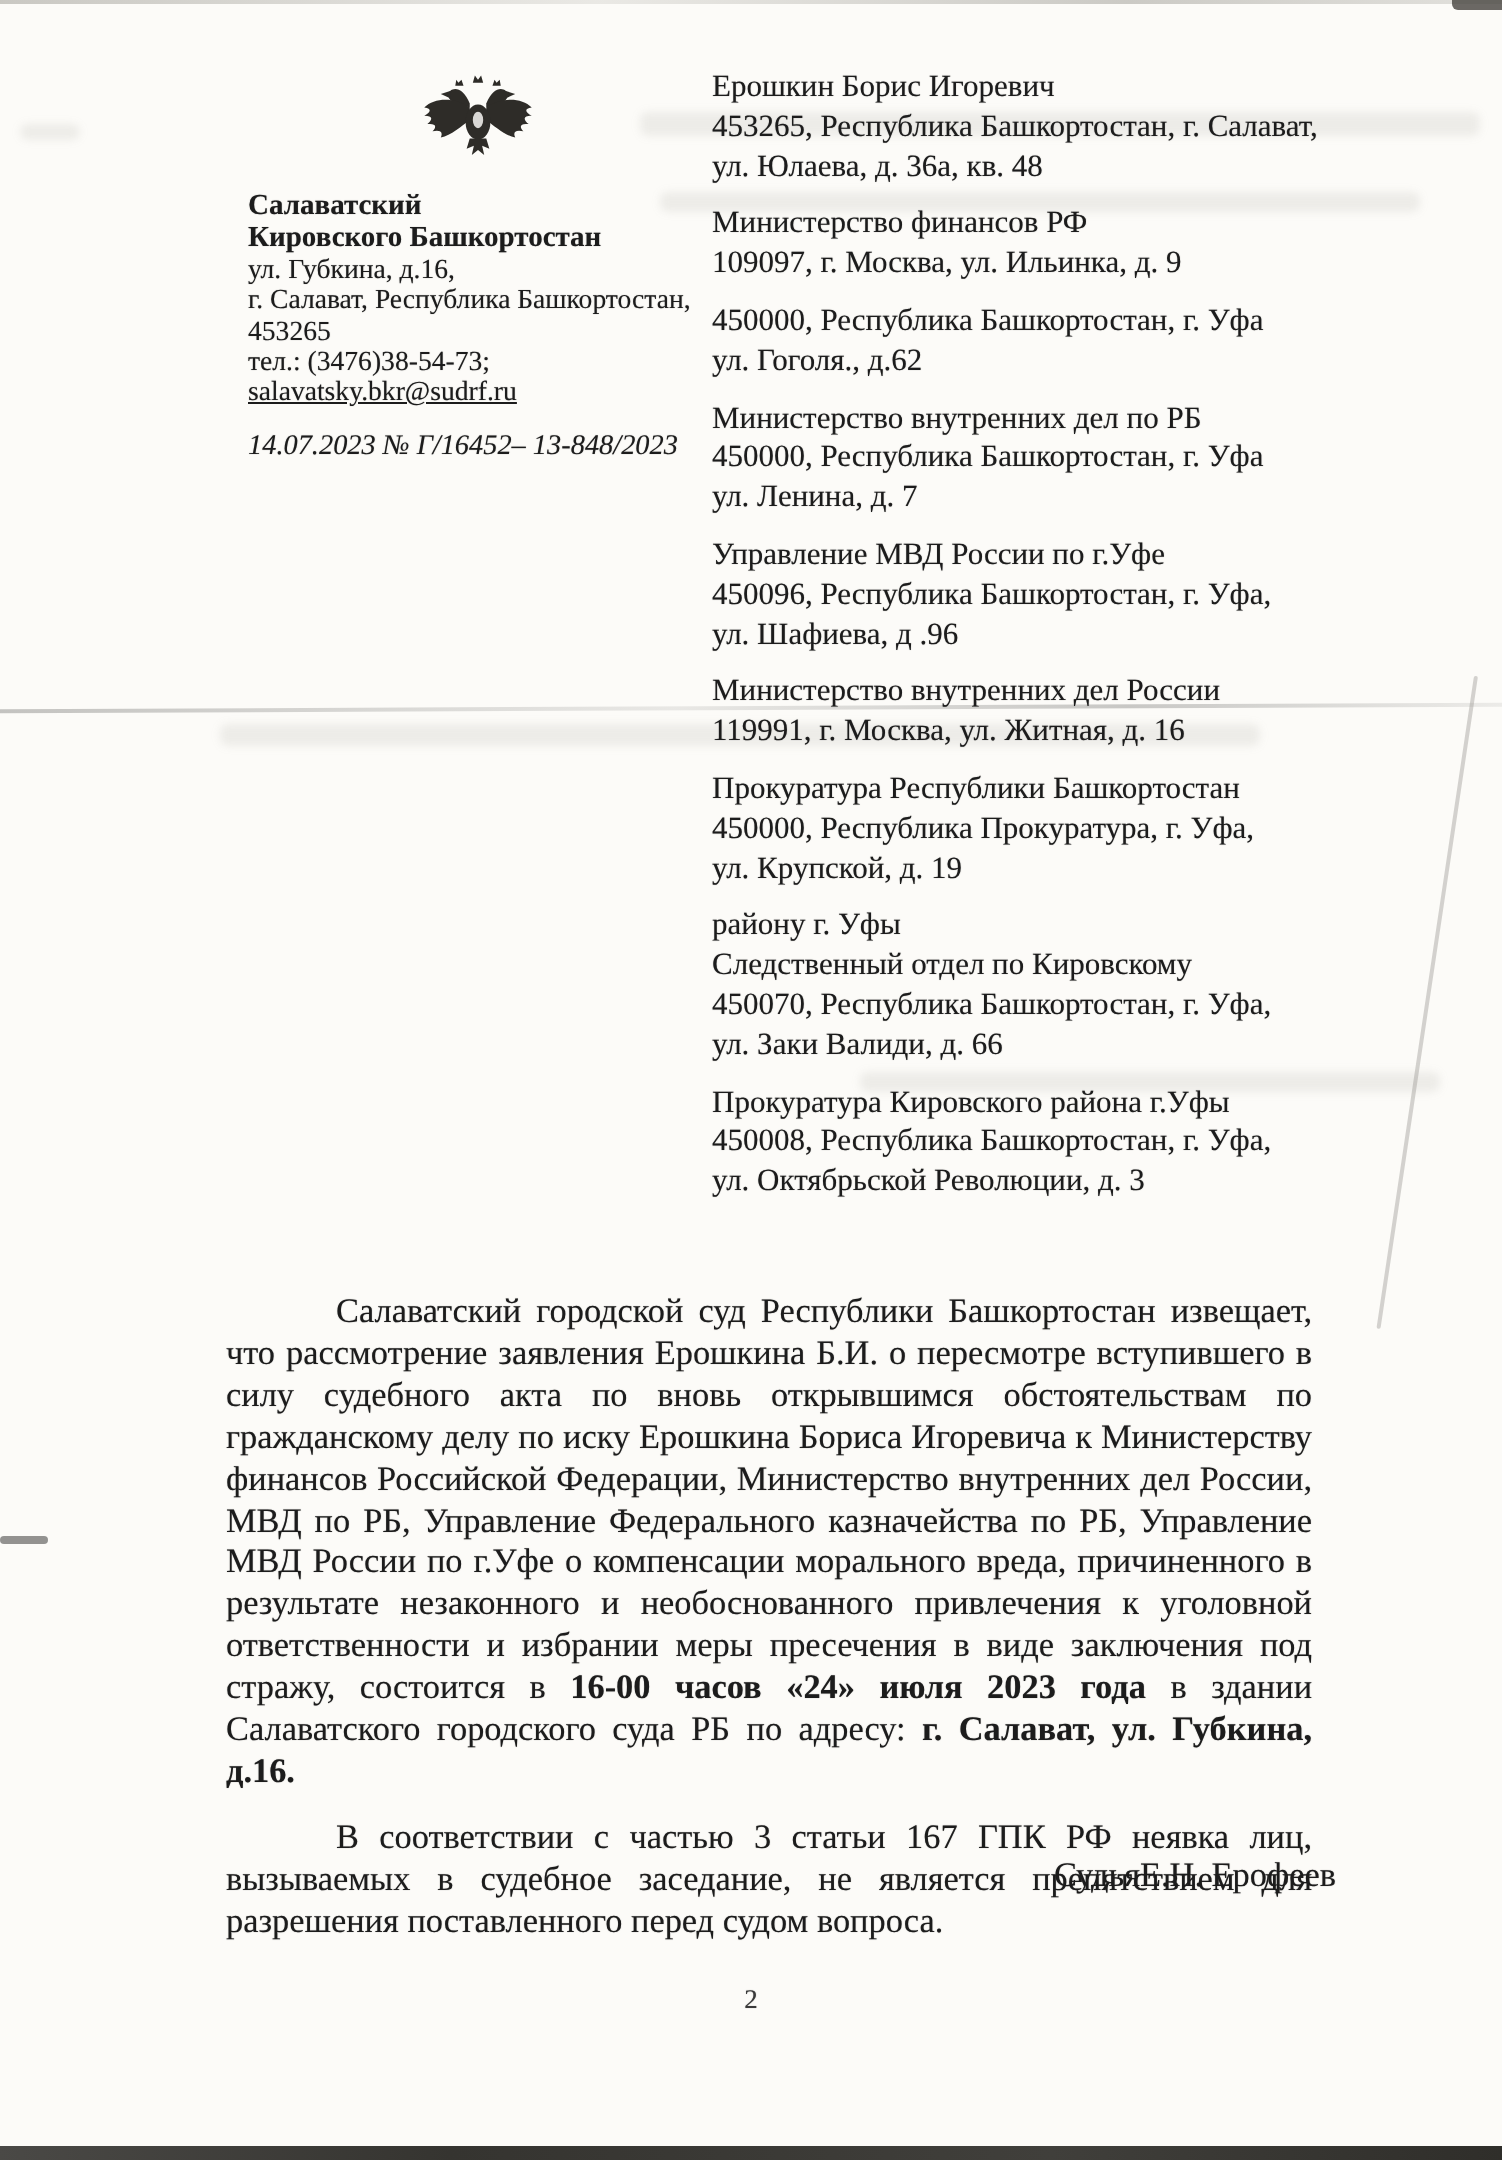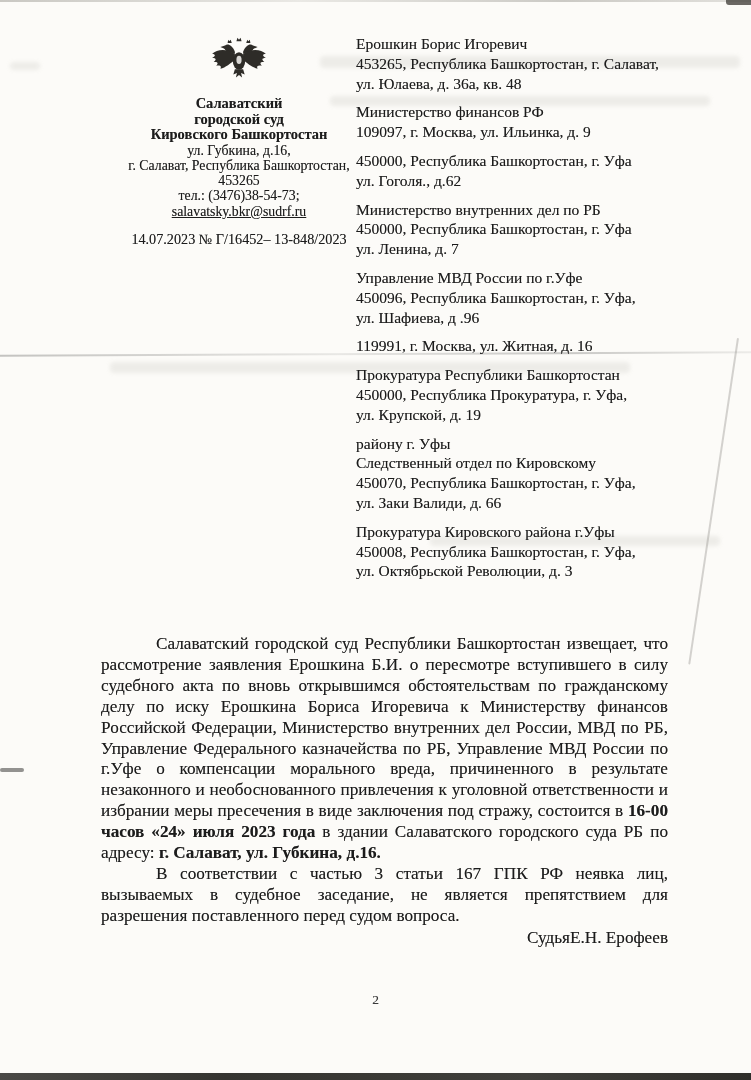--- a/index.html
+++ b/index.html
@@ -12,45 +12,44 @@
     overflow: hidden;
     font-family: "Liberation Serif", "DejaVu Serif", serif;
     color: #1c1c1c;
     text-shadow: 0 0 0.5px rgba(45,45,45,.5);
   }
 
   
   .letterhead {
     position: absolute;
     left: 124px; top: 36px; width: 230px;
-    text-align: center;
   }
   .emblem { display: block; margin: 0 auto 10px auto; }
   .court-name { font-weight: bold; font-size: 14.5px; line-height: 15.5px; }
   .court-addr { font-size: 13.8px; line-height: 15.3px; }
   .email { text-decoration: underline; }
-  .ref-line { margin-top: 12px; font-size: 14.2px; white-space: nowrap; }
+  .ref-line { margin-top: 12px; font-size: 14.2px; white-space: nowrap; font-style: italic; }
 
   
   .recipients {
     position: absolute;
     left: 356px; top: 34px; width: 394px;
     font-size: 15.5px; line-height: 19.8px;
   }
   .recipient { margin-bottom: 9px; }
   .r-name { font-weight: normal; }
 
   
   .body-text {
     position: absolute;
     left: 101px; top: 634px; width: 567px;
     font-size: 17.2px; line-height: 20.9px;
     text-align: justify;
   }
-  .para { margin: 0; text-indent: 55px; }
+  .para { margin: 12px; text-indent: 55px; }
 
   .signature-row {
     position: absolute;
     left: 101px; top: 928px; width: 567px;
     font-size: 17.2px;
     display: flex; justify-content: flex-end;
   }
   .signature-row .role { margin-left: 57px; }
 
   .page-number {
@@ -126,21 +125,20 @@
         <path d="M87 18 L96 21 L87 25 Z"></path>
         <path d="M52 34 C38 24 18 24 8 34 C16 35 14 39 8 42 C17 42 16 46 11 50 C20 49 20 53 16 57 C25 55 26 59 24 63 C34 61 44 52 52 46 Z"></path>
         <path d="M68 34 C82 24 102 24 112 34 C104 35 106 39 112 42 C103 42 104 46 109 50 C100 49 100 53 104 57 C95 55 94 59 96 63 C86 61 76 52 68 46 Z"></path>
         <ellipse cx="60" cy="48" rx="12" ry="17"></ellipse>
         <path d="M52 64 L68 64 L71 74 L64 71 L66 80 L60 75 L54 80 L56 71 L49 74 Z"></path>
       </g>
       <ellipse cx="60" cy="46" rx="5" ry="8" fill="#f7f6f2" opacity="0.85"></ellipse>
     </svg>
     <div class="court-name">
       <div>Салаватский</div>
-      <div>городской суд</div>
       <div>Кировского Башкортостан</div>
     </div>
     <div class="court-addr">
       <div>ул. Губкина, д.16,</div>
       <div>г. Салават, Республика Башкортостан,</div>
       <div>453265</div>
       <div>тел.: (3476)38-54-73;</div>
       <div class="email">salavatsky.bkr@sudrf.ru</div>
     </div>
     <div class="ref-line">14.07.2023 № Г/16452– 13-848/2023</div>
@@ -170,20 +168,21 @@
       <div class="r-line">ул. Ленина, д. 7</div>
     </div>
 
     <div class="recipient">
       <div class="r-name">Управление МВД России по г.Уфе</div>
       <div class="r-line">450096, Республика Башкортостан, г. Уфа,</div>
       <div class="r-line">ул. Шафиева, д .96</div>
     </div>
 
     <div class="recipient">
+      <div class="r-name">Министерство внутренних дел России</div>
       <div class="r-line">119991, г. Москва, ул. Житная, д. 16</div>
     </div>
 
     <div class="recipient">
       <div class="r-name">Прокуратура Республики Башкортостан</div>
       <div class="r-line">450000, Республика Прокуратура, г. Уфа,</div>
       <div class="r-line">ул. Крупской, д. 19</div>
     </div>
 
     <div class="recipient">

